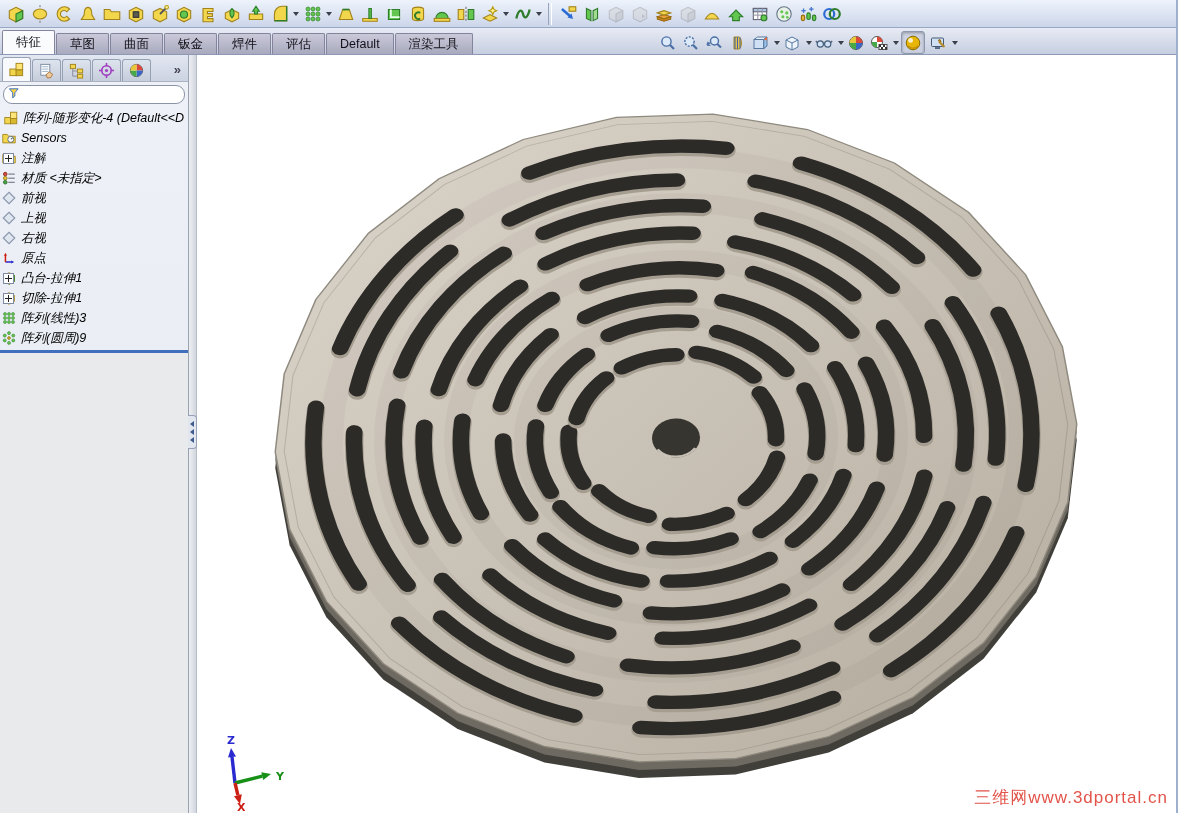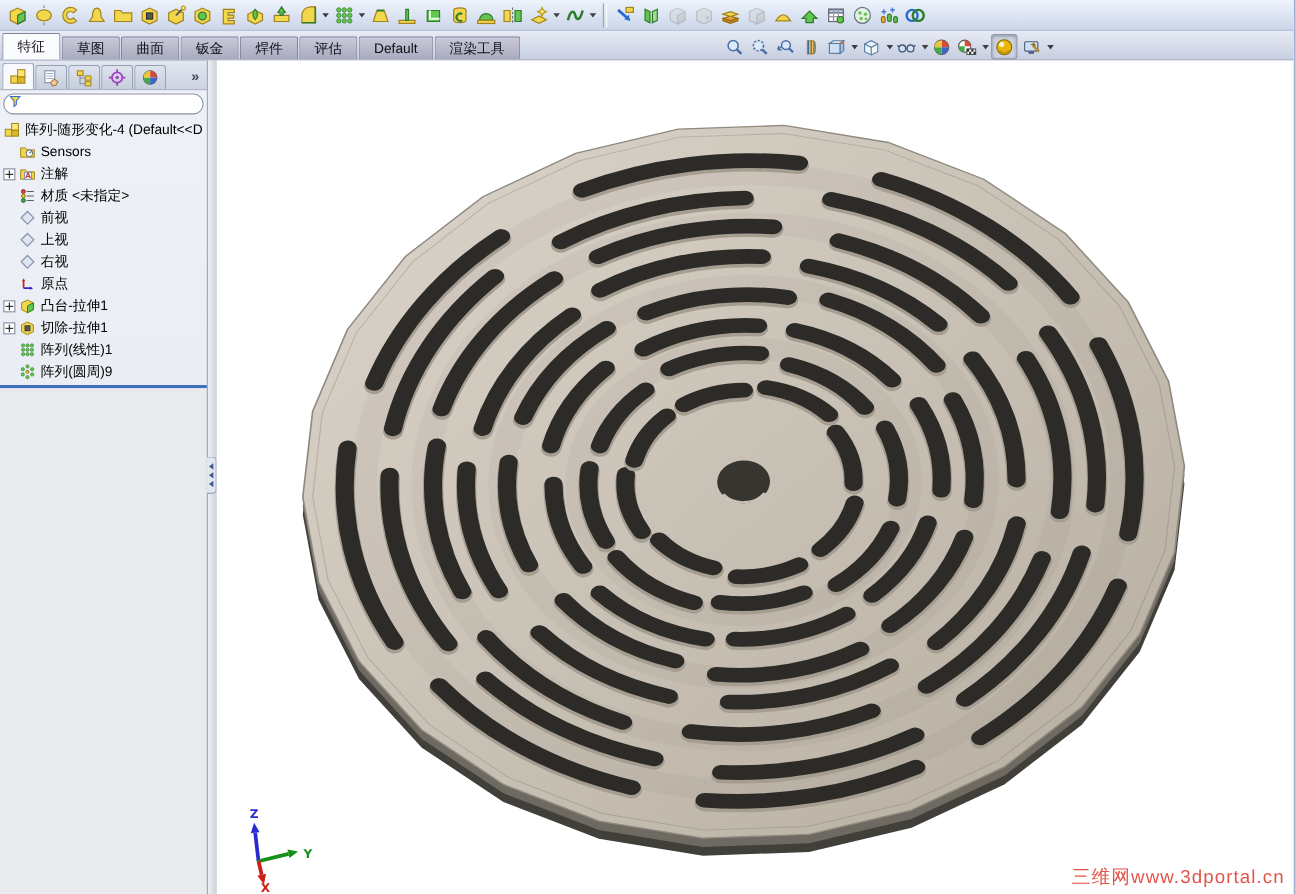--- a/index.html
+++ b/index.html
@@ -25,27 +25,27 @@
   .lpanel{width:188px;background:linear-gradient(#eef1f7,#e4e8f0);display:flex;flex-direction:column;flex:none;}
   .ptabs{height:27px;display:flex;align-items:flex-end;padding:2px 2px 0 2px;gap:1px;border-bottom:1px solid #aab2c2;background:linear-gradient(#e2e7f1,#ccd3e1);box-sizing:border-box;}
   .ptab{width:29px;height:22px;border:1px solid #97a1b4;border-bottom:none;border-radius:3px 3px 0 0;display:flex;align-items:center;justify-content:center;background:linear-gradient(#dee4ee,#c6cddb);box-sizing:border-box;}
   .ptab.active{background:#f7f9fc;height:24px;}
   .ptab svg{width:17px;height:17px;}
   .morechev{margin-left:auto;font-size:13px;color:#445;padding:0 5px 4px 0;font-weight:bold;}
   .filter{height:23px;padding:3px 3px 1px 3px;box-sizing:border-box;}
   .fpill{height:17px;border:1px solid #8b93a6;border-radius:9px;background:#fff;display:flex;align-items:center;padding-left:4px;}
   .fpill svg{width:13px;height:13px;}
   .tree{padding-top:3px;}
-  .trow{height:20px;display:flex;align-items:center;font-size:12.5px;color:#000;padding-left:17px;position:relative;white-space:nowrap;overflow:hidden;}
+  .trow{height:20px;display:flex;align-items:center;font-size:12.5px;color:#000;padding-left:1px;position:relative;white-space:nowrap;overflow:hidden;}
   .trow.root{padding-left:3px;}
   .trow .plus{position:absolute;left:3px;top:5px;width:9px;height:9px;background:#fff;border:1px solid #7e8aa0;box-sizing:content-box;}
   .plus::before{content:"";position:absolute;left:1px;right:1px;top:4px;height:1px;background:#222;}
   .plus::after{content:"";position:absolute;top:1px;bottom:1px;left:4px;width:1px;background:#222;}
   .trow svg{width:16px;height:16px;margin-right:4px;flex:none;}
-  .tlabel{overflow:hidden;text-overflow:clip;}
+  .tlabel{overflow:hidden;text-overflow:clip;font-style:italic;}
   .bluesplit{height:3px;background:#3f6fbd;margin-top:2px;}
   .lowerpanel{flex:1;background:#e9eaec;}
   .vsplit{width:9px;background:linear-gradient(90deg,#edeff3,#d2d6dd);position:relative;border-left:1px solid #9aa2b2;border-right:1px solid #b6bcc8;box-sizing:border-box;flex:none;}
   .collapse{position:absolute;top:360px;left:-1px;width:9px;height:34px;background:#e2e6ee;border:1px solid #98a2b6;border-left:none;border-radius:0 4px 4px 0;display:flex;flex-direction:column;align-items:center;justify-content:center;gap:2px;box-sizing:border-box;}
   .collapse .tri{width:0;height:0;border-top:3px solid transparent;border-bottom:3px solid transparent;border-right:4px solid #3e5c8c;}
   .viewport{flex:1;position:relative;background:#fff;overflow:hidden;}
   .viewport svg.model{position:absolute;left:0;top:0;}
   .watermark{position:absolute;right:8px;bottom:4px;font-size:17px;font-weight:normal;letter-spacing:1px;color:#e2544a;text-shadow:0 0 1px #ffffff,1px 1px 0 rgba(255,255,255,.65);}
 </style>
 </head>
@@ -541,21 +541,21 @@
                 <circle cx="9" cy="4.5" r="1.7"></circle>
                 <circle cx="13.5" cy="4.5" r="1.7"></circle>
                 <circle cx="4.5" cy="9" r="1.7"></circle>
                 <circle cx="9" cy="9" r="1.7"></circle>
                 <circle cx="13.5" cy="9" r="1.7"></circle>
                 <circle cx="4.5" cy="13.5" r="1.7"></circle>
                 <circle cx="9" cy="13.5" r="1.7"></circle>
                 <circle cx="13.5" cy="13.5" r="1.7"></circle>
               </g>
             </svg>
-            <span class="tlabel">阵列(线性)1</span>
+            <span class="tlabel">阵列(线性)3</span>
           </div>
           <div class="trow">
             <svg viewBox="0 0 18 18">
               <g fill="#63c64e" stroke="#2f7d2c" stroke-width=".6">
                 <circle cx="9" cy="3.5" r="1.7"></circle>
                 <circle cx="13.8" cy="6.3" r="1.7"></circle>
                 <circle cx="13.8" cy="11.7" r="1.7"></circle>
                 <circle cx="9" cy="14.5" r="1.7"></circle>
                 <circle cx="4.2" cy="11.7" r="1.7"></circle>
                 <circle cx="4.2" cy="6.3" r="1.7"></circle>

